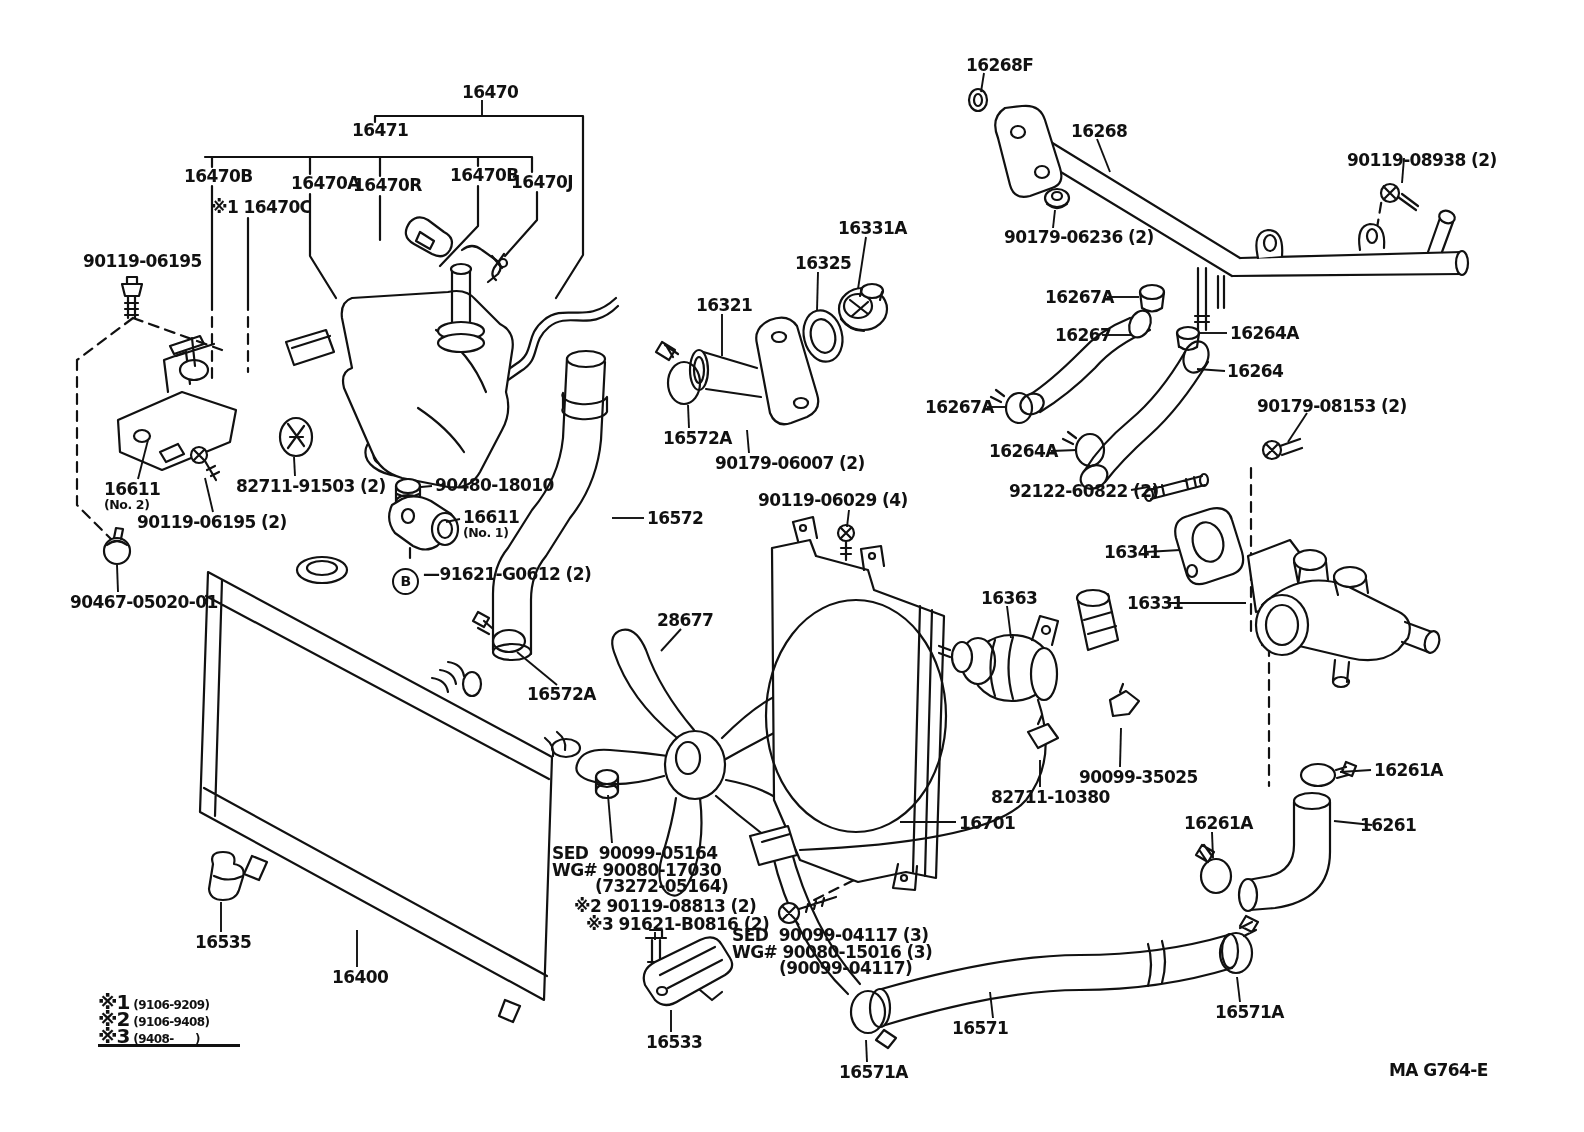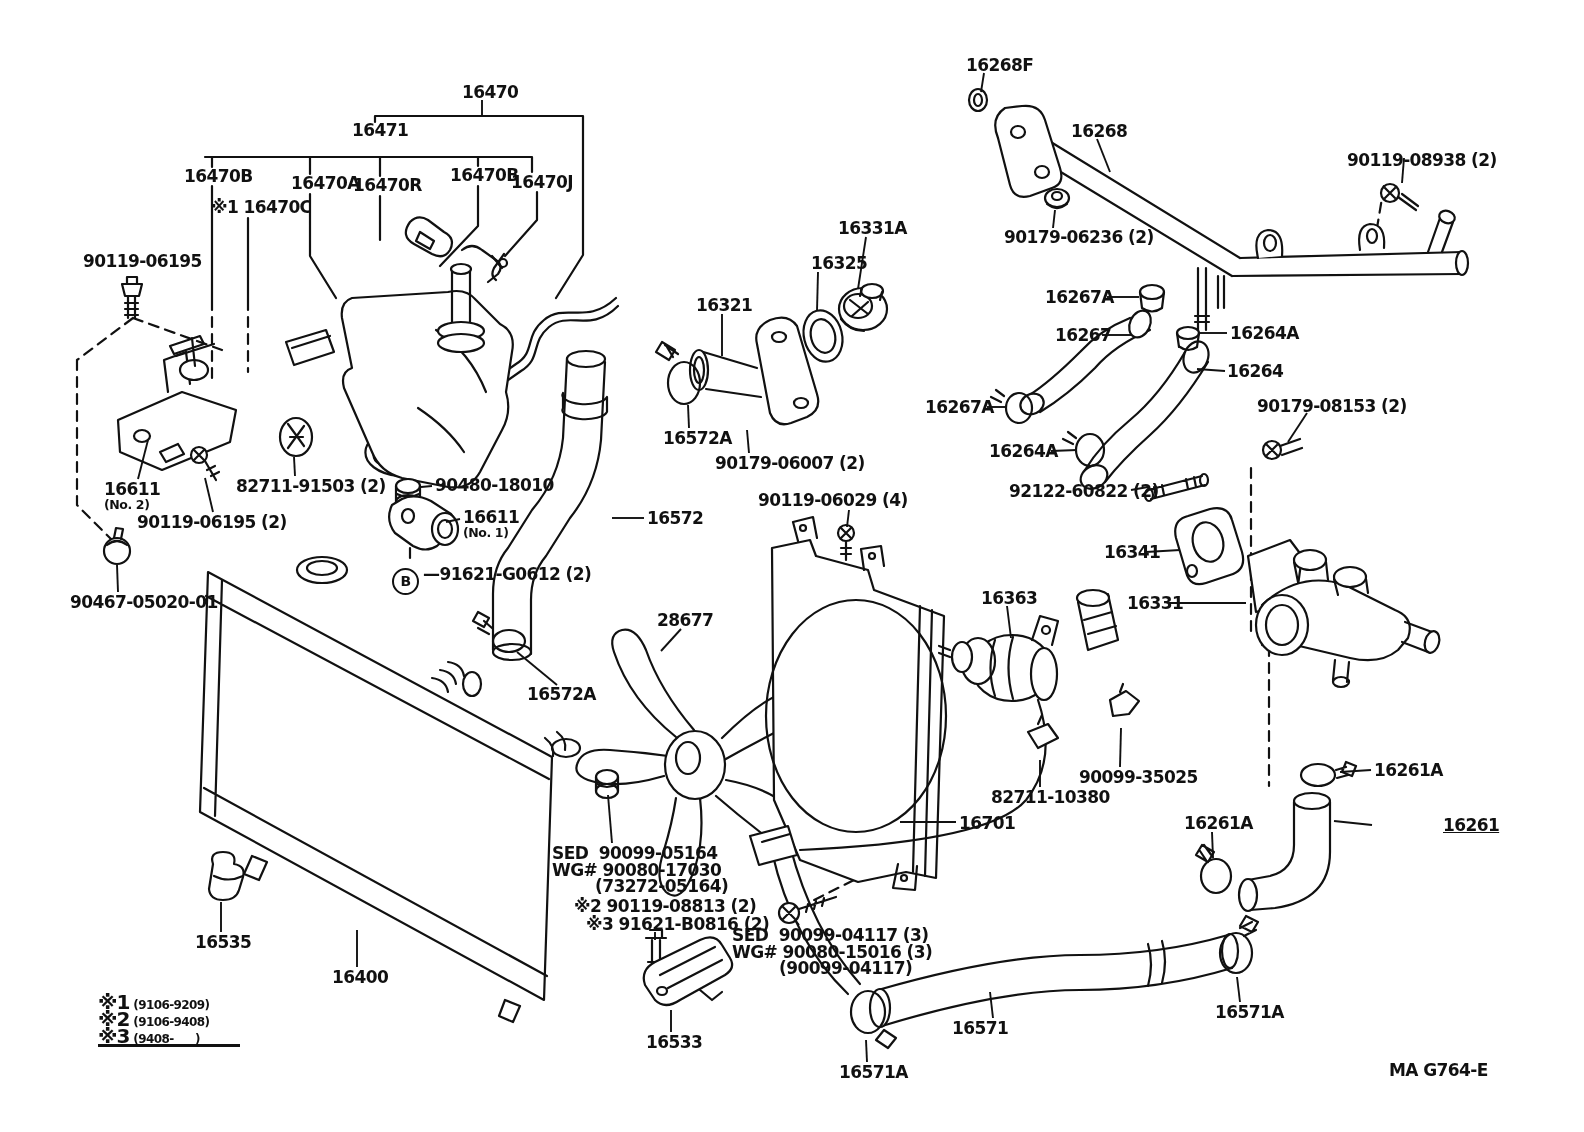--- a/index.html
+++ b/index.html
@@ -342,21 +342,21 @@
       <div class="lbl" style="left: 211px; top: 199px;">※1 16470C</div>
       <div class="lbl" style="left: 83px; top: 253px;">90119-06195</div>
       <div class="lbl" style="left: 104px; top: 481px;">16611<span class="sub">(No. 2)</span></div>
       <div class="lbl" style="left: 236px; top: 478px;">82711-91503 (2)</div>
       <div class="lbl" style="left: 137px; top: 514px;">90119-06195 (2)</div>
       <div class="lbl" style="left: 435px; top: 477px;">90480-18010</div>
       <div class="lbl" style="left: 463px; top: 509px;">16611<span class="sub">(No. 1)</span></div>
       <div class="lbl" style="left: 392px; top: 566px;"><span class="circled">B</span>—91621-G0612 (2)</div>
       <div class="lbl" style="left: 70px; top: 594px;">90467-05020-01</div>
       <div class="lbl" style="left: 696px; top: 297px;">16321</div>
-      <div class="lbl" style="left: 795px; top: 255px; margin-left: 16px;">16325</div>
+      <div class="lbl" style="left: 795px; top: 255px;">16325</div>
       <div class="lbl" style="left: 838px; top: 220px;">16331A</div>
       <div class="lbl" style="left: 663px; top: 430px;">16572A</div>
       <div class="lbl" style="left: 715px; top: 455px;">90179-06007 (2)</div>
       <div class="lbl" style="left: 647px; top: 510px;">16572</div>
       <div class="lbl" style="left: 758px; top: 492px;">90119-06029 (4)</div>
       <div class="lbl" style="left: 657px; top: 612px;">28677</div>
       <div class="lbl" style="left: 527px; top: 686px;">16572A</div>
       <div class="lbl" style="left: 981px; top: 590px;">16363</div>
       <div class="lbl" style="left: 959px; top: 815px;">16701</div>
       <div class="lbl" style="left: 1079px; top: 769px;">90099-35025</div>
@@ -369,21 +369,21 @@
       <div class="lbl" style="left: 1055px; top: 327px;">16267</div>
       <div class="lbl" style="left: 1230px; top: 325px;">16264A</div>
       <div class="lbl" style="left: 1227px; top: 363px;">16264</div>
       <div class="lbl" style="left: 1257px; top: 398px;">90179-08153 (2)</div>
       <div class="lbl" style="left: 925px; top: 399px;">16267A</div>
       <div class="lbl" style="left: 989px; top: 443px;">16264A</div>
       <div class="lbl" style="left: 1009px; top: 483px;">92122-60822 (2)</div>
       <div class="lbl" style="left: 1104px; top: 544px;">16341</div>
       <div class="lbl" style="left: 1127px; top: 595px;">16331</div>
       <div class="lbl" style="left: 1374px; top: 762px;">16261A</div>
-      <div class="lbl" style="left: 1443px; top: 817px; text-decoration: underline;">16261</div>
+      <div class="lbl" style="left: 1360px; top: 817px;">16261</div>
       <div class="lbl" style="left: 1184px; top: 815px;">16261A</div>
       <div class="lbl" style="left: 1215px; top: 1004px;">16571A</div>
       <div class="lbl" style="left: 952px; top: 1020px; text-align: right;">16571</div>
       <div class="lbl" style="left: 839px; top: 1064px;">16571A</div>
       <div class="lbl" style="left: 195px; top: 934px;">16535</div>
       <div class="lbl" style="left: 332px; top: 969px;">16400</div>
       <div class="lbl" style="left: 552px; top: 845px;">SED  90099-05164</div>
       <div class="lbl" style="left: 552px; top: 862px;">WG# 90080-17030</div>
       <div class="lbl" style="left: 595px; top: 878px;">(73272-05164)</div>
       <div class="lbl" style="left: 574px; top: 898px;">※2 90119-08813 (2)</div>

